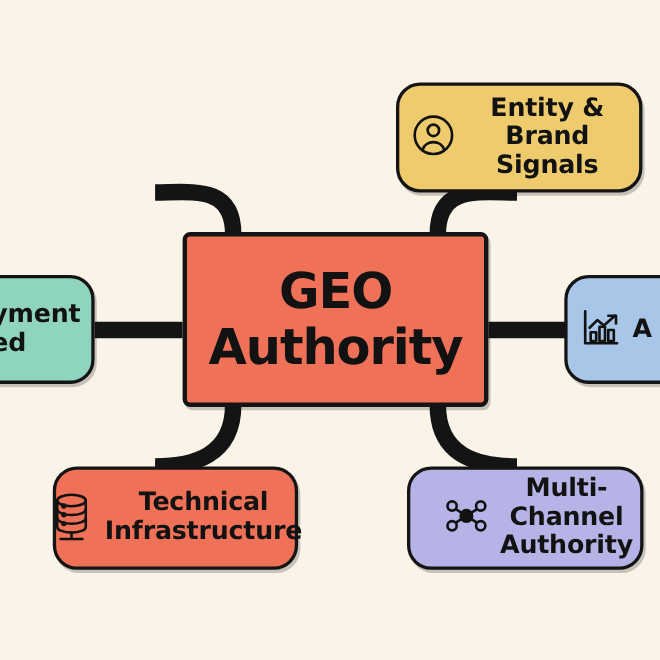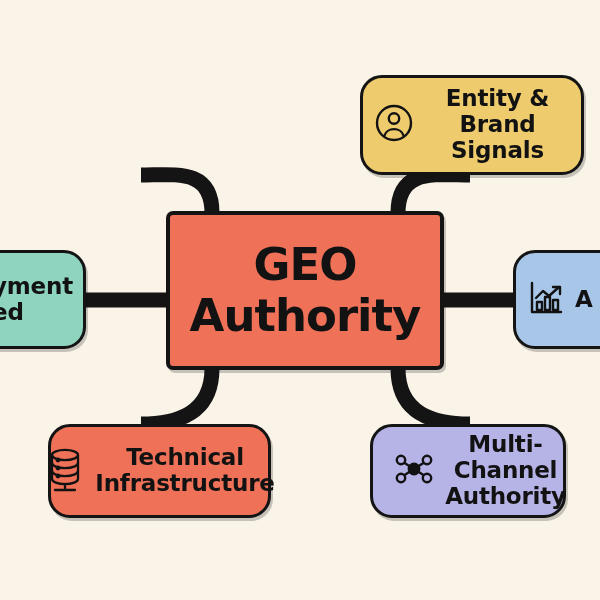--- a/index.html
+++ b/index.html
@@ -102,21 +102,21 @@
   #node-technical {
     left: 11px;
     top: 424px;
     width: 223px;
     height: 94px;
     margin-left: 37px;
   }
   #node-multichannel {
     left: 370px;
     top: 424px;
-    width: 196px;
+    width: 215px;
     height: 94px;
     padding-left: 32px;
   }
   .node.two-line .label { font-size: 23px; }
   .node.one-word .label { font-size: 23px; }
 </style>
 </head>
 <body>
 
 <div id="canvas">

